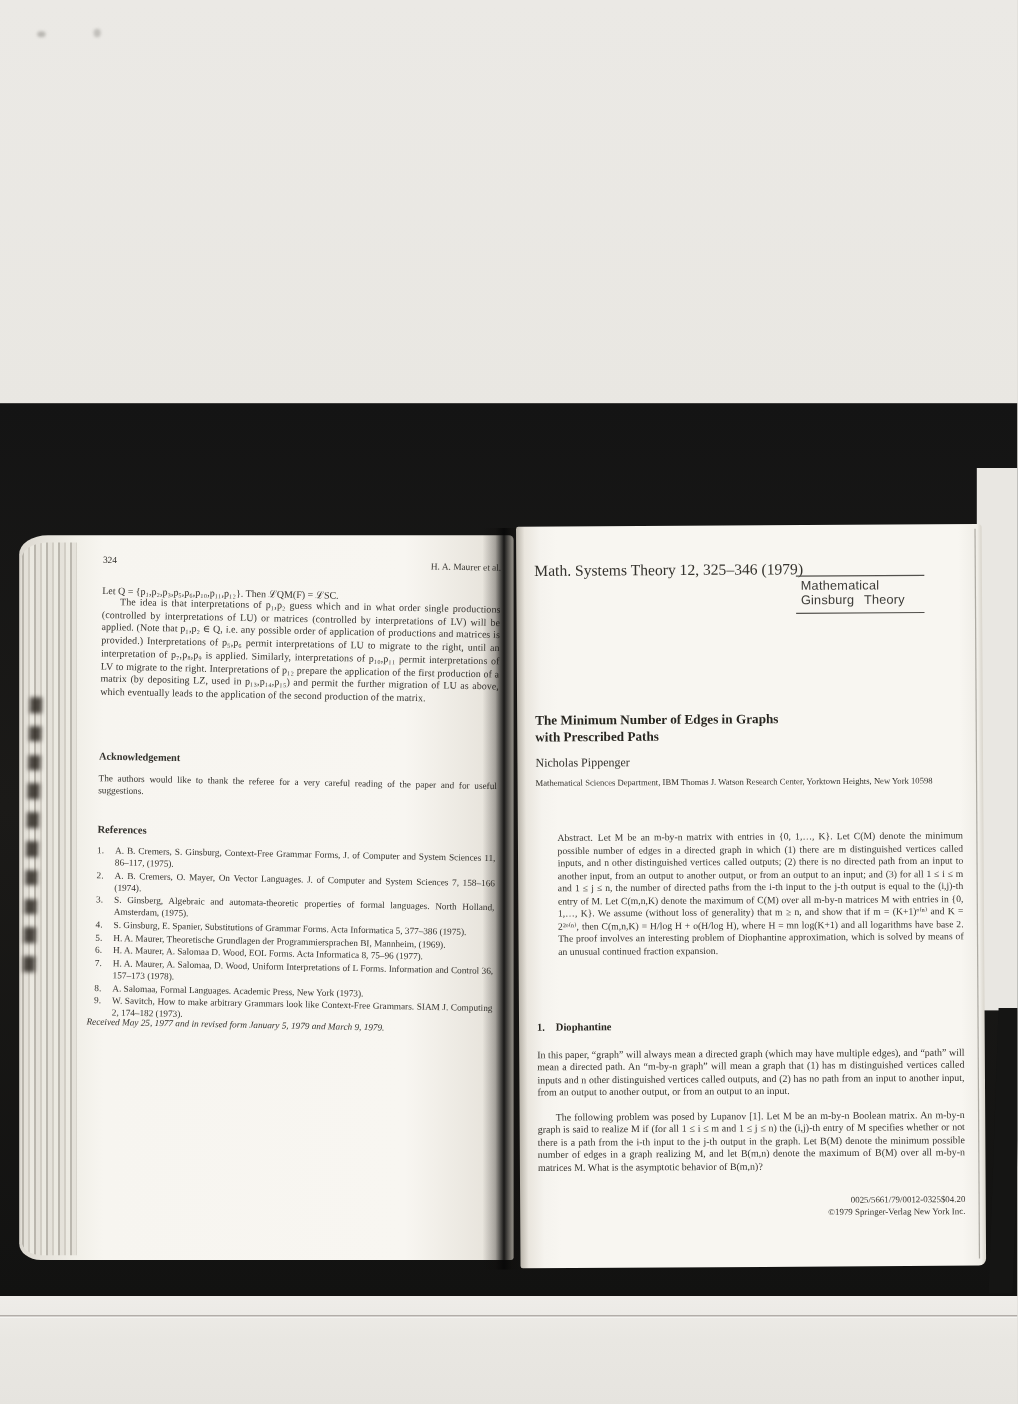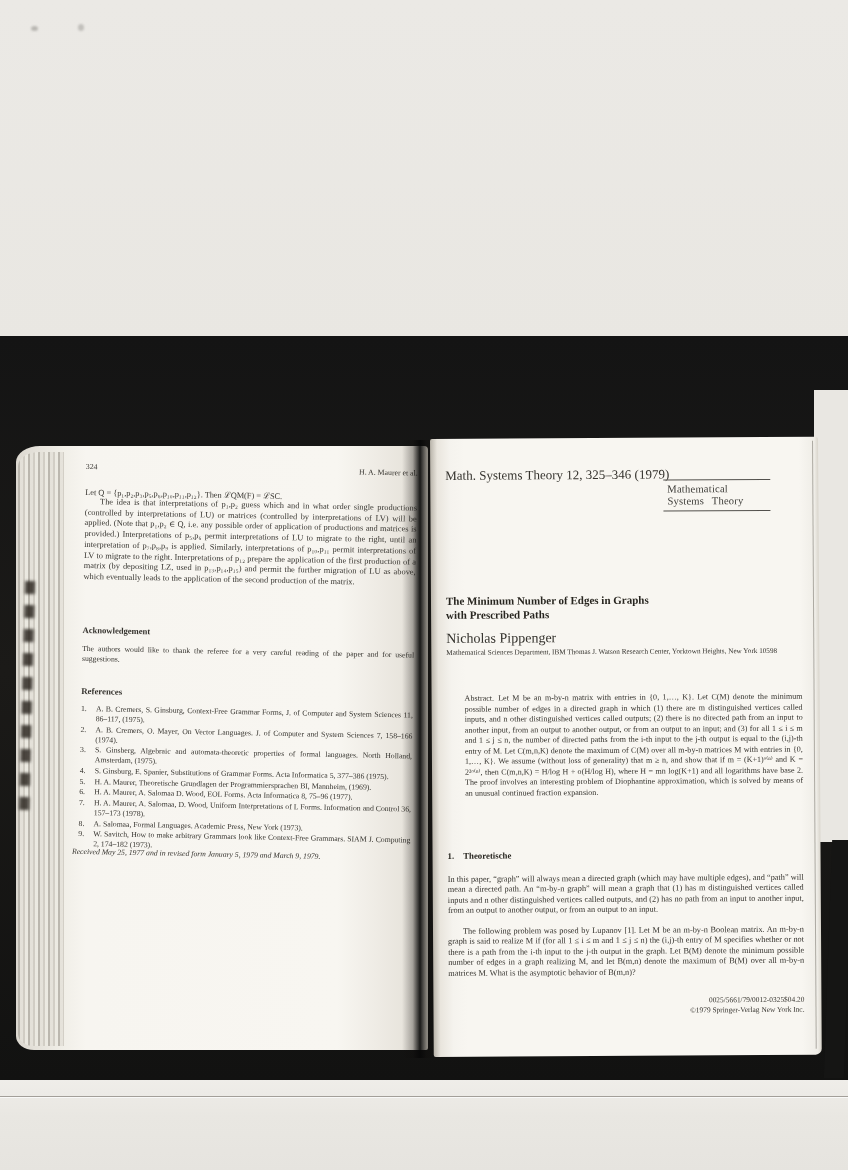--- a/index.html
+++ b/index.html
@@ -50,25 +50,25 @@
   
   .page-right{position:absolute;left:430px;top:439px;width:388px;height:618px;
               background:linear-gradient(90deg,#b9b4aa 0px,#e9e5dd 7px,#f5f3ee 20px,#f8f6f1 34px,#f8f6f1 95%,#efede7 99%,#d9d5cc 100%);
               transform:rotate(-0.35deg);transform-origin:top left;
               border-radius:2px 3px 6px 2px;}
   .page-right::after{content:"";position:absolute;right:5px;top:4px;bottom:6px;width:1px;background:rgba(90,86,78,.45);}
   .rp-content{position:absolute;left:15px;top:0;width:356px;}
   .rp-cite{position:absolute;left:0;top:29px;font-size:13px;}
   .logo{position:absolute;left:218px;top:42px;width:103px;
         border-top:1.2px solid #53514d;border-bottom:1.2px solid #53514d;
-        padding:3px 0 4px 4px;font-family:Liberation Serif, serif;
+        padding:3px 0 4px 4px;font-family:Liberation Sans, sans-serif;
         font-size:10.6px;line-height:11.6px;color:#3b3a36;letter-spacing:.2px;}
   .logo .l2{word-spacing:5px;}
   .rp-title{position:absolute;left:0;top:155px;font-size:11px;font-weight:bold;line-height:14px;color:#27251f;}
-  .rp-author{position:absolute;left:0;top:192px;font-size:14px;}
+  .rp-author{position:absolute;left:0;top:192px;font-size:10px;}
   .rp-affil{position:absolute;left:0;top:210px;width:356px;font-size:7.2px;line-height:9.4px;}
   .rp-abstract{position:absolute;left:18px;top:255px;width:338px;font-size:8px;line-height:10.55px;
                text-align:justify;letter-spacing:.05px;}
   .rp-abstract .ab-label{font-weight:normal;margin-right:4px;}
   .rp-sec{position:absolute;left:0;top:412px;font-size:8.8px;font-weight:bold;color:#27251f;}
   .rp-sec .snum{margin-right:9px;}
   .rp-p1{position:absolute;left:0;top:436px;width:356px;font-size:8.3px;line-height:10.45px;text-align:justify;}
   .rp-p2{position:absolute;left:0;top:488px;width:356px;font-size:8.3px;line-height:10.45px;text-align:justify;text-indent:15px;}
   .rp-footer{position:absolute;left:0;top:558px;width:356px;font-size:7.4px;line-height:10px;text-align:right;}
 
@@ -146,33 +146,33 @@
     </div>
   </div>
 
   <div class="spine-shadow"></div>
 
   <div class="page-right">
     <div class="rp-content">
       <div class="rp-cite">Math. Systems Theory 12, 325–346 (1979)</div>
       <div class="logo">
         <div class="l1">Mathematical</div>
-        <div class="l2">Systems Theory</div>
+        <div class="l2">Ginsburg Theory</div>
       </div>
       <div class="rp-title">
         <div>The Minimum Number of Edges in Graphs</div>
         <div>with Prescribed Paths</div>
       </div>
       <div class="rp-author">Nicholas Pippenger</div>
       <div class="rp-affil">Mathematical Sciences Department, IBM Thomas J. Watson Research Center, Yorktown Heights, New York 10598</div>
       <div class="rp-abstract">
         <span class="ab-label">Abstract.</span><span>Let M be an m-by-n matrix with entries in {0, 1,…, K}. Let C(M) denote the minimum possible number of edges in a directed graph in which (1) there are m distinguished vertices called inputs, and n other distinguished vertices called outputs; (2) there is no directed path from an input to another input, from an output to another output, or from an output to an input; and (3) for all 1 ≤ i ≤ m and 1 ≤ j ≤ n, the number of directed paths from the i-th input to the j-th output is equal to the (i,j)-th entry of M. Let C(m,n,K) denote the maximum of C(M) over all m-by-n matrices M with entries in {0, 1,…, K}. We assume (without loss of generality) that m ≥ n, and show that if m = (K+1)ᵒ⁽ⁿ⁾ and K = 2²ᵒ⁽ⁿ⁾, then C(m,n,K) = H/log H + o(H/log H), where H = mn log(K+1) and all logarithms have base 2. The proof involves an interesting problem of Diophantine approximation, which is solved by means of an unusual continued fraction expansion.</span>
       </div>
       <div class="rp-sec">
-        <span class="snum">1.</span><span>Theoretische</span>
+        <span class="snum">1.</span><span>Diophantine</span>
       </div>
       <div class="rp-p1">In this paper, “graph” will always mean a directed graph (which may have multiple edges), and “path” will mean a directed path. An “m-by-n graph” will mean a graph that (1) has m distinguished vertices called inputs and n other distinguished vertices called outputs, and (2) has no path from an input to another input, from an output to another output, or from an output to an input.</div>
       <div class="rp-p2">The following problem was posed by Lupanov [1]. Let M be an m-by-n Boolean matrix. An m-by-n graph is said to realize M if (for all 1 ≤ i ≤ m and 1 ≤ j ≤ n) the (i,j)-th entry of M specifies whether or not there is a path from the i-th input to the j-th output in the graph. Let B(M) denote the minimum possible number of edges in a graph realizing M, and let B(m,n) denote the maximum of B(M) over all m-by-n matrices M. What is the asymptotic behavior of B(m,n)?</div>
       <div class="rp-footer">
         <div>0025/5661/79/0012-0325$04.20</div>
         <div>©1979 Springer-Verlag New York Inc.</div>
       </div>
     </div>
   </div>
 

